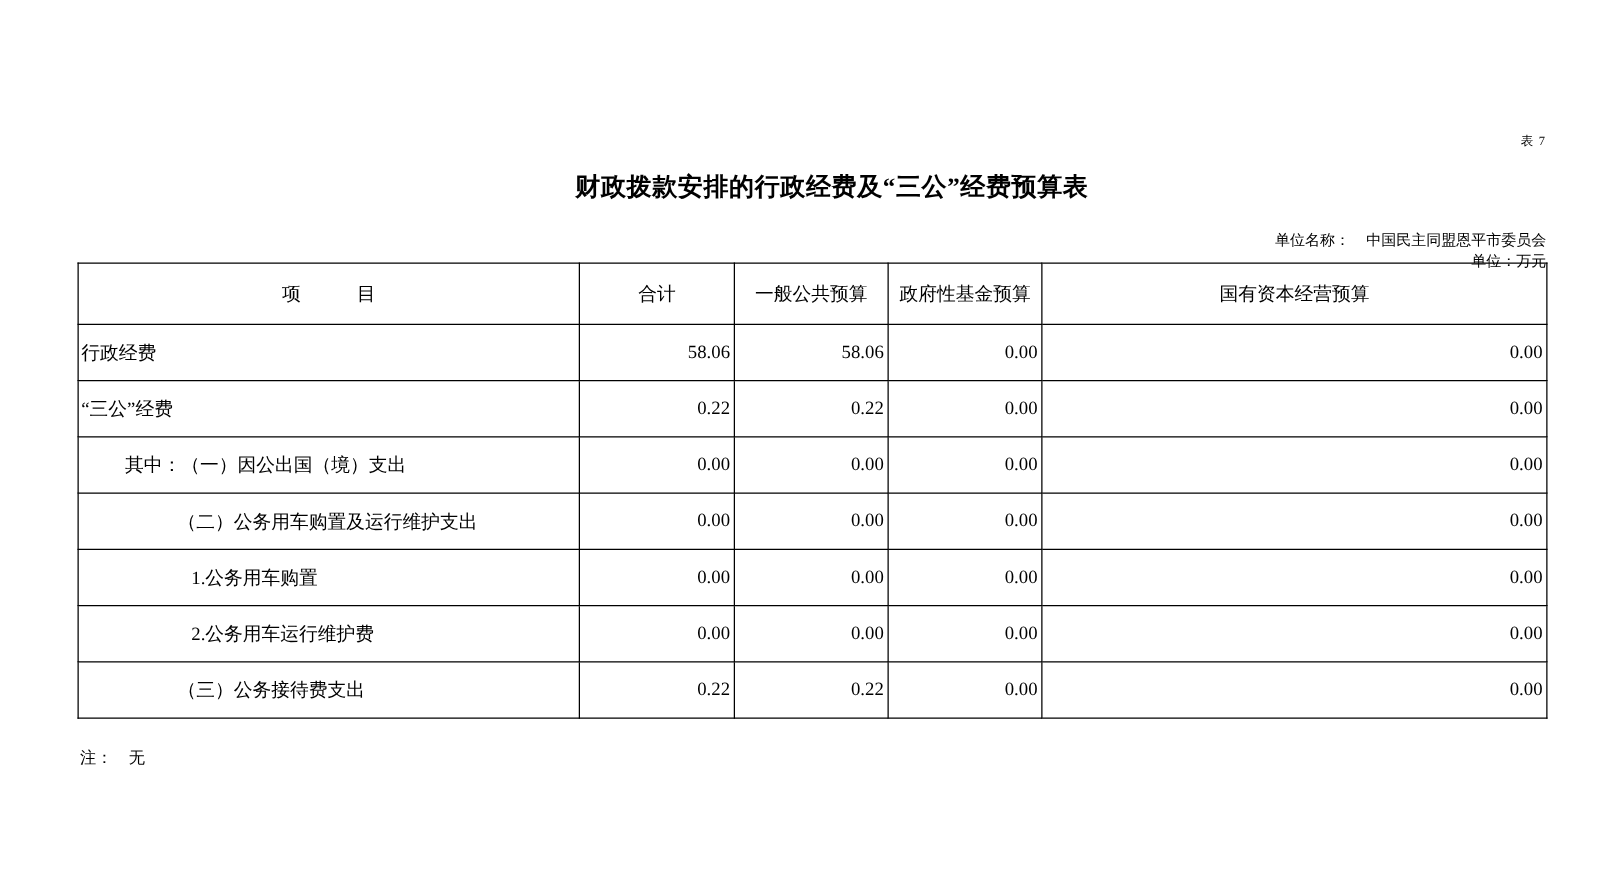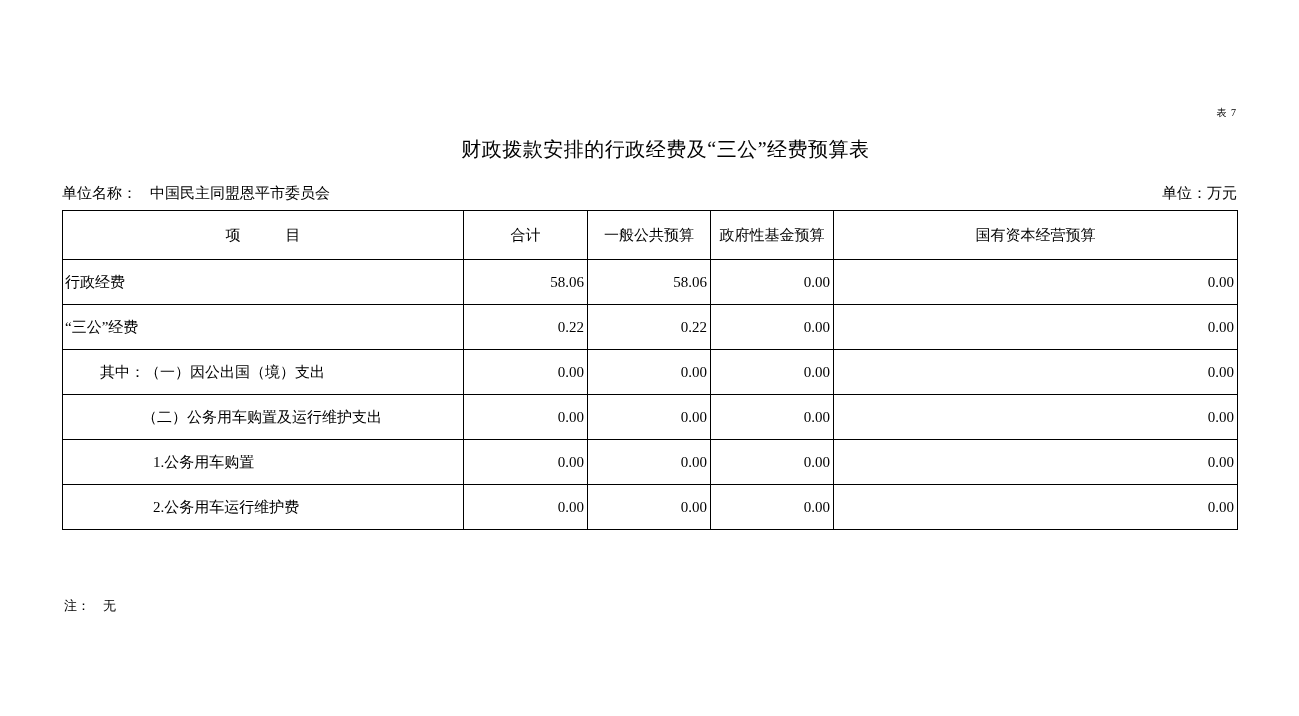--- a/index.html
+++ b/index.html
@@ -12,26 +12,27 @@
     font-family:"Liberation Serif","DejaVu Serif",serif;
     overflow:hidden;
   }
   .table-no {
     position:absolute; top:106px; right:62px;
     font-size:10px; letter-spacing:1px;
   }
   .doc-title {
     position:absolute; top:136px; left:0; right:0;
     text-align:center;
-    font-size:20px; font-weight:400; letter-spacing:0.5px;padding-left:32px;
+    font-size:20px; font-weight:700; letter-spacing:0.5px;padding-left:32px;
   }
   .meta-row {
     position:absolute; top:184px; left:62px; right:62px;
     display:flex; justify-content:space-between; align-items:flex-end;
-    font-size:15px;
+    font-size:12px;
+    flex-direction:column;
   }
   .meta-left .unit-name { margin-left:13px; }
   table.budget {
     position:absolute; top:210px; left:62px;
     width:1175px;
     border-collapse:collapse; table-layout:fixed;
     font-size:15px;
   }
   table.budget th, table.budget td {
     border:1px solid #000000;
@@ -125,20 +126,27 @@
         <td class="num">0.00</td>
         <td class="num">0.00</td>
       </tr>
       <tr>
         <td class="item ind-3">2.公务用车运行维护费</td>
         <td class="num">0.00</td>
         <td class="num">0.00</td>
         <td class="num">0.00</td>
         <td class="num">0.00</td>
       </tr>
+      <tr>
+        <td class="item ind-2">（三）公务接待费支出</td>
+        <td class="num">0.22</td>
+        <td class="num">0.22</td>
+        <td class="num">0.00</td>
+        <td class="num">0.00</td>
+      </tr>
     </tbody>
   </table>
 
   <div class="note-row">
     <span>注：</span><span class="note-text">无</span>
   </div>
 
 </div>
 
 </body></html>

